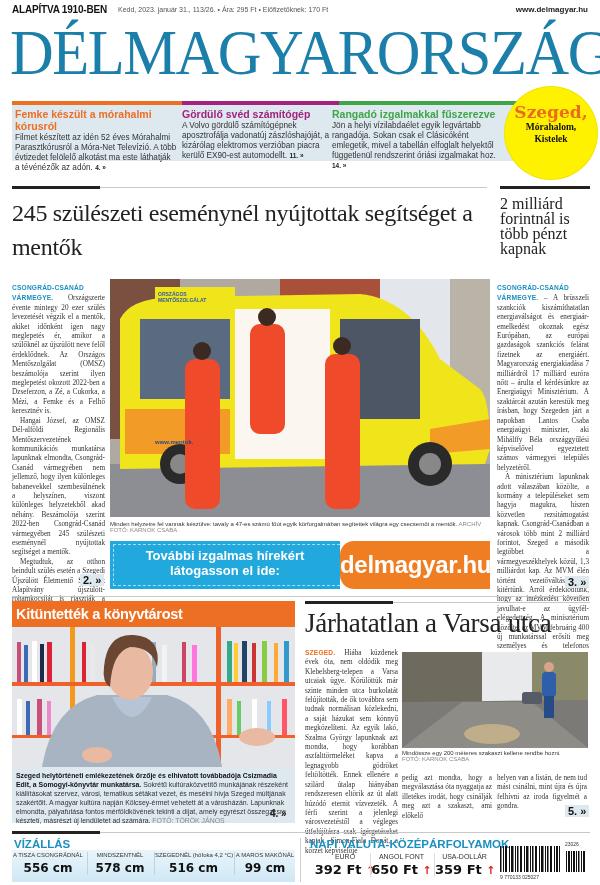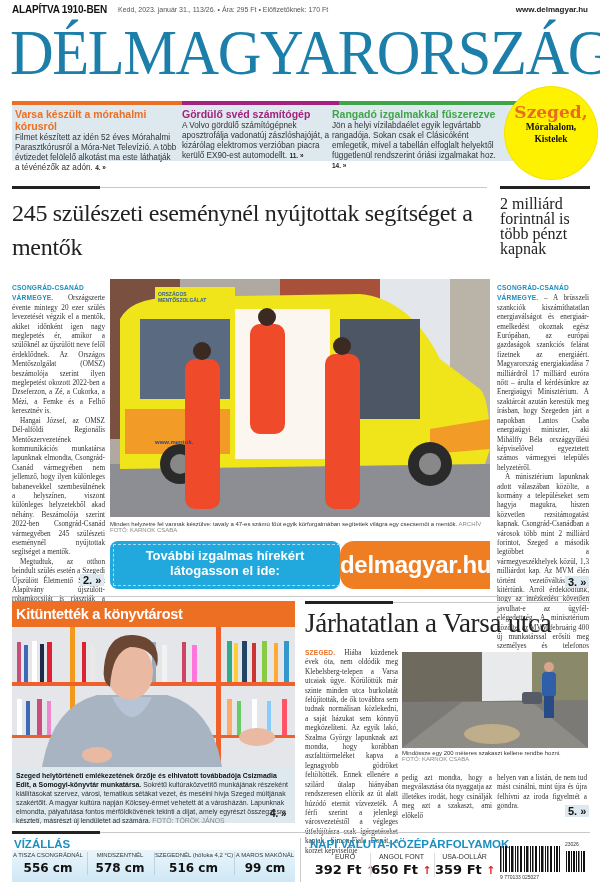--- a/index.html
+++ b/index.html
@@ -40,21 +40,21 @@
   .indent { text-indent: 8px; }
   .pagebox { display: inline-block; font-family: "Liberation Sans", sans-serif; font-weight: 700; font-size: 11px; color: #111; background: #dde8ef; padding: 0 3px; }
 
   
   .photo-main { left: 110px; top: 279px; width: 380px; height: 238px; overflow: hidden; background: #8a7a70; }
   .caption { font-size: 6px; color: #333; }
   .caption .credit { color: #888; }
 
   
   .ad { left: 110px; top: 541px; width: 380px; height: 48px; }
-  .ad-left { position: absolute; left: 0; top: 0; width: 230px; height: 48px; background: #21a8dd; border-radius: 8px; }
+  .ad-left { position: absolute; left: 0; top: 0; width: 230px; height: 48px; background: #21a8dd; border-radius: 0; }
   .ad-left .dash { position: absolute; left: 3px; top: 3px; right: 0; bottom: 3px; border: 1px dashed #a9defa; border-right: none; }
   .ad-left .txt { position: absolute; left: 0; top: 7px; width: 230px; text-align: center; color: #fff; font-weight: 700; font-size: 13px; line-height 15px; }
   .ad-right { position: absolute; left: 230px; top: 0; width: 150px; height: 48px; background: #ef7d22; border-radius: 14px 0 0 14px; color: #fff; font-weight: 700; font-size: 24px; text-align: center; line-height: 48px; letter-spacing: -0.3px; }
 
   
   .feat-title { left: 12px; top: 601px; width: 283px; height: 26px; background: #ec6f24; color: #fff; font-weight: 700; font-size: 14.5px; line-height: 26px; padding-left: 4px; letter-spacing: -0.3px; }
   .feat-photo { left: 12px; top: 627px; width: 283px; height: 140px; overflow: hidden; background: #e8e8ea; }
   .feat-cap { left: 12px; top: 767px; width: 283px; height: 56px; background: #dde8ef; padding: 4px 4px; font-size: 6.9px; line-height: 9px; color: #333; }
   .feat-cap b { color: #111; }
 
@@ -83,21 +83,21 @@
 <div class="abs site-top">www.delmagyar.hu</div>
 
 <div class="abs masthead">DÉLMAGYARORSZÁG</div>
 
 <div class="abs teaser-wrap"></div>
 <div class="abs teaser-strip" style="left:12px;width:170px;background:#ec6f24;"></div>
 <div class="abs teaser-strip" style="left:182px;width:157px;background:#a2227d;"></div>
 <div class="abs teaser-strip" style="left:339px;width:238px;background:#3fa548;"></div>
 
 <div class="abs teaser" style="left:15px;width:162px;">
-  <h3 style="color:#ec6f24;">Varsa készült a mórahalmi kórusról</h3>
+  <h3 style="color:#ec6f24;">Femke készült a mórahalmi kórusról</h3>
   <span>Filmet készített az idén 52 éves Mórahalmi Parasztkórusról a Móra-Net Televízió. A több évtizedet felölelő alkotást ma este láthatják a tévénézők az adón.</span>
   <span class="pg">4. »</span>
 </div>
 <div class="abs teaser" style="left:182px;width:150px;">
   <h3 style="color:#a2227d;">Gördülő svéd számítógép</h3>
   <span>A Volvo gördülő számítógépnek aposztrofálja vadonatúj zászlóshajóját, a kizárólag elektromos verzióban piacra kerülő EX90-est automodellt.</span>
   <span class="pg">11. »</span>
 </div>
 <div class="abs teaser" style="left:332px;width:165px;">
   <h3 style="color:#3fa548;">Rangadó izgalmakkal fűszerezve</h3>

